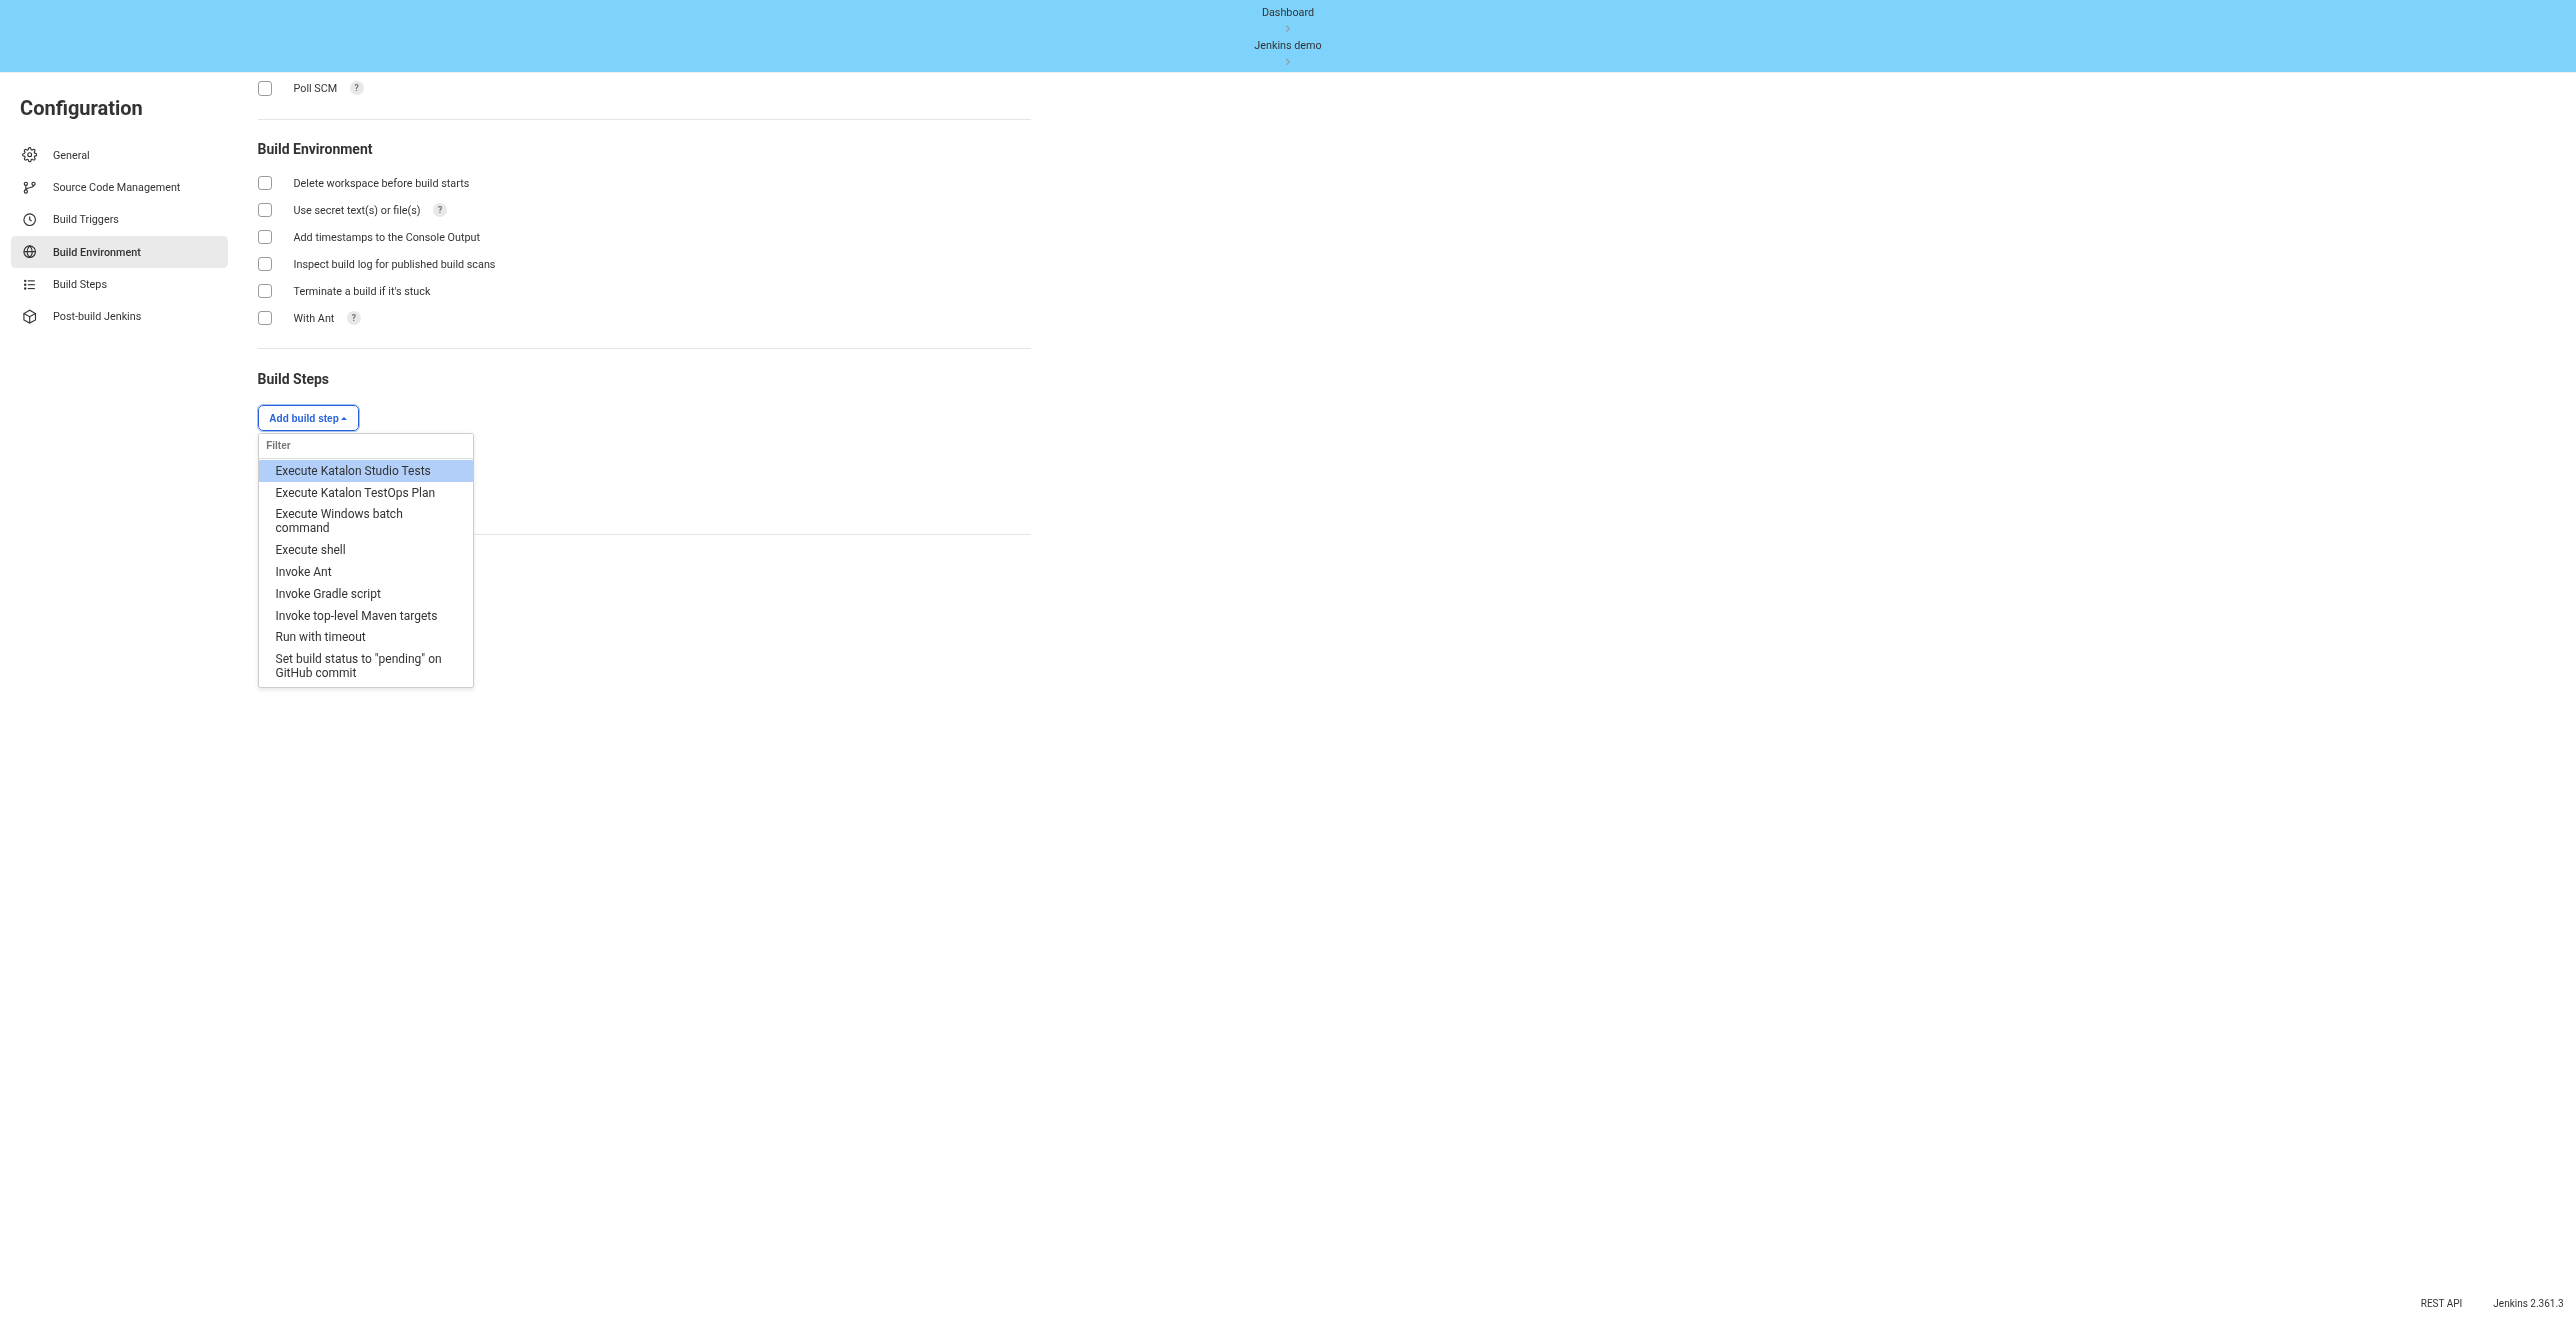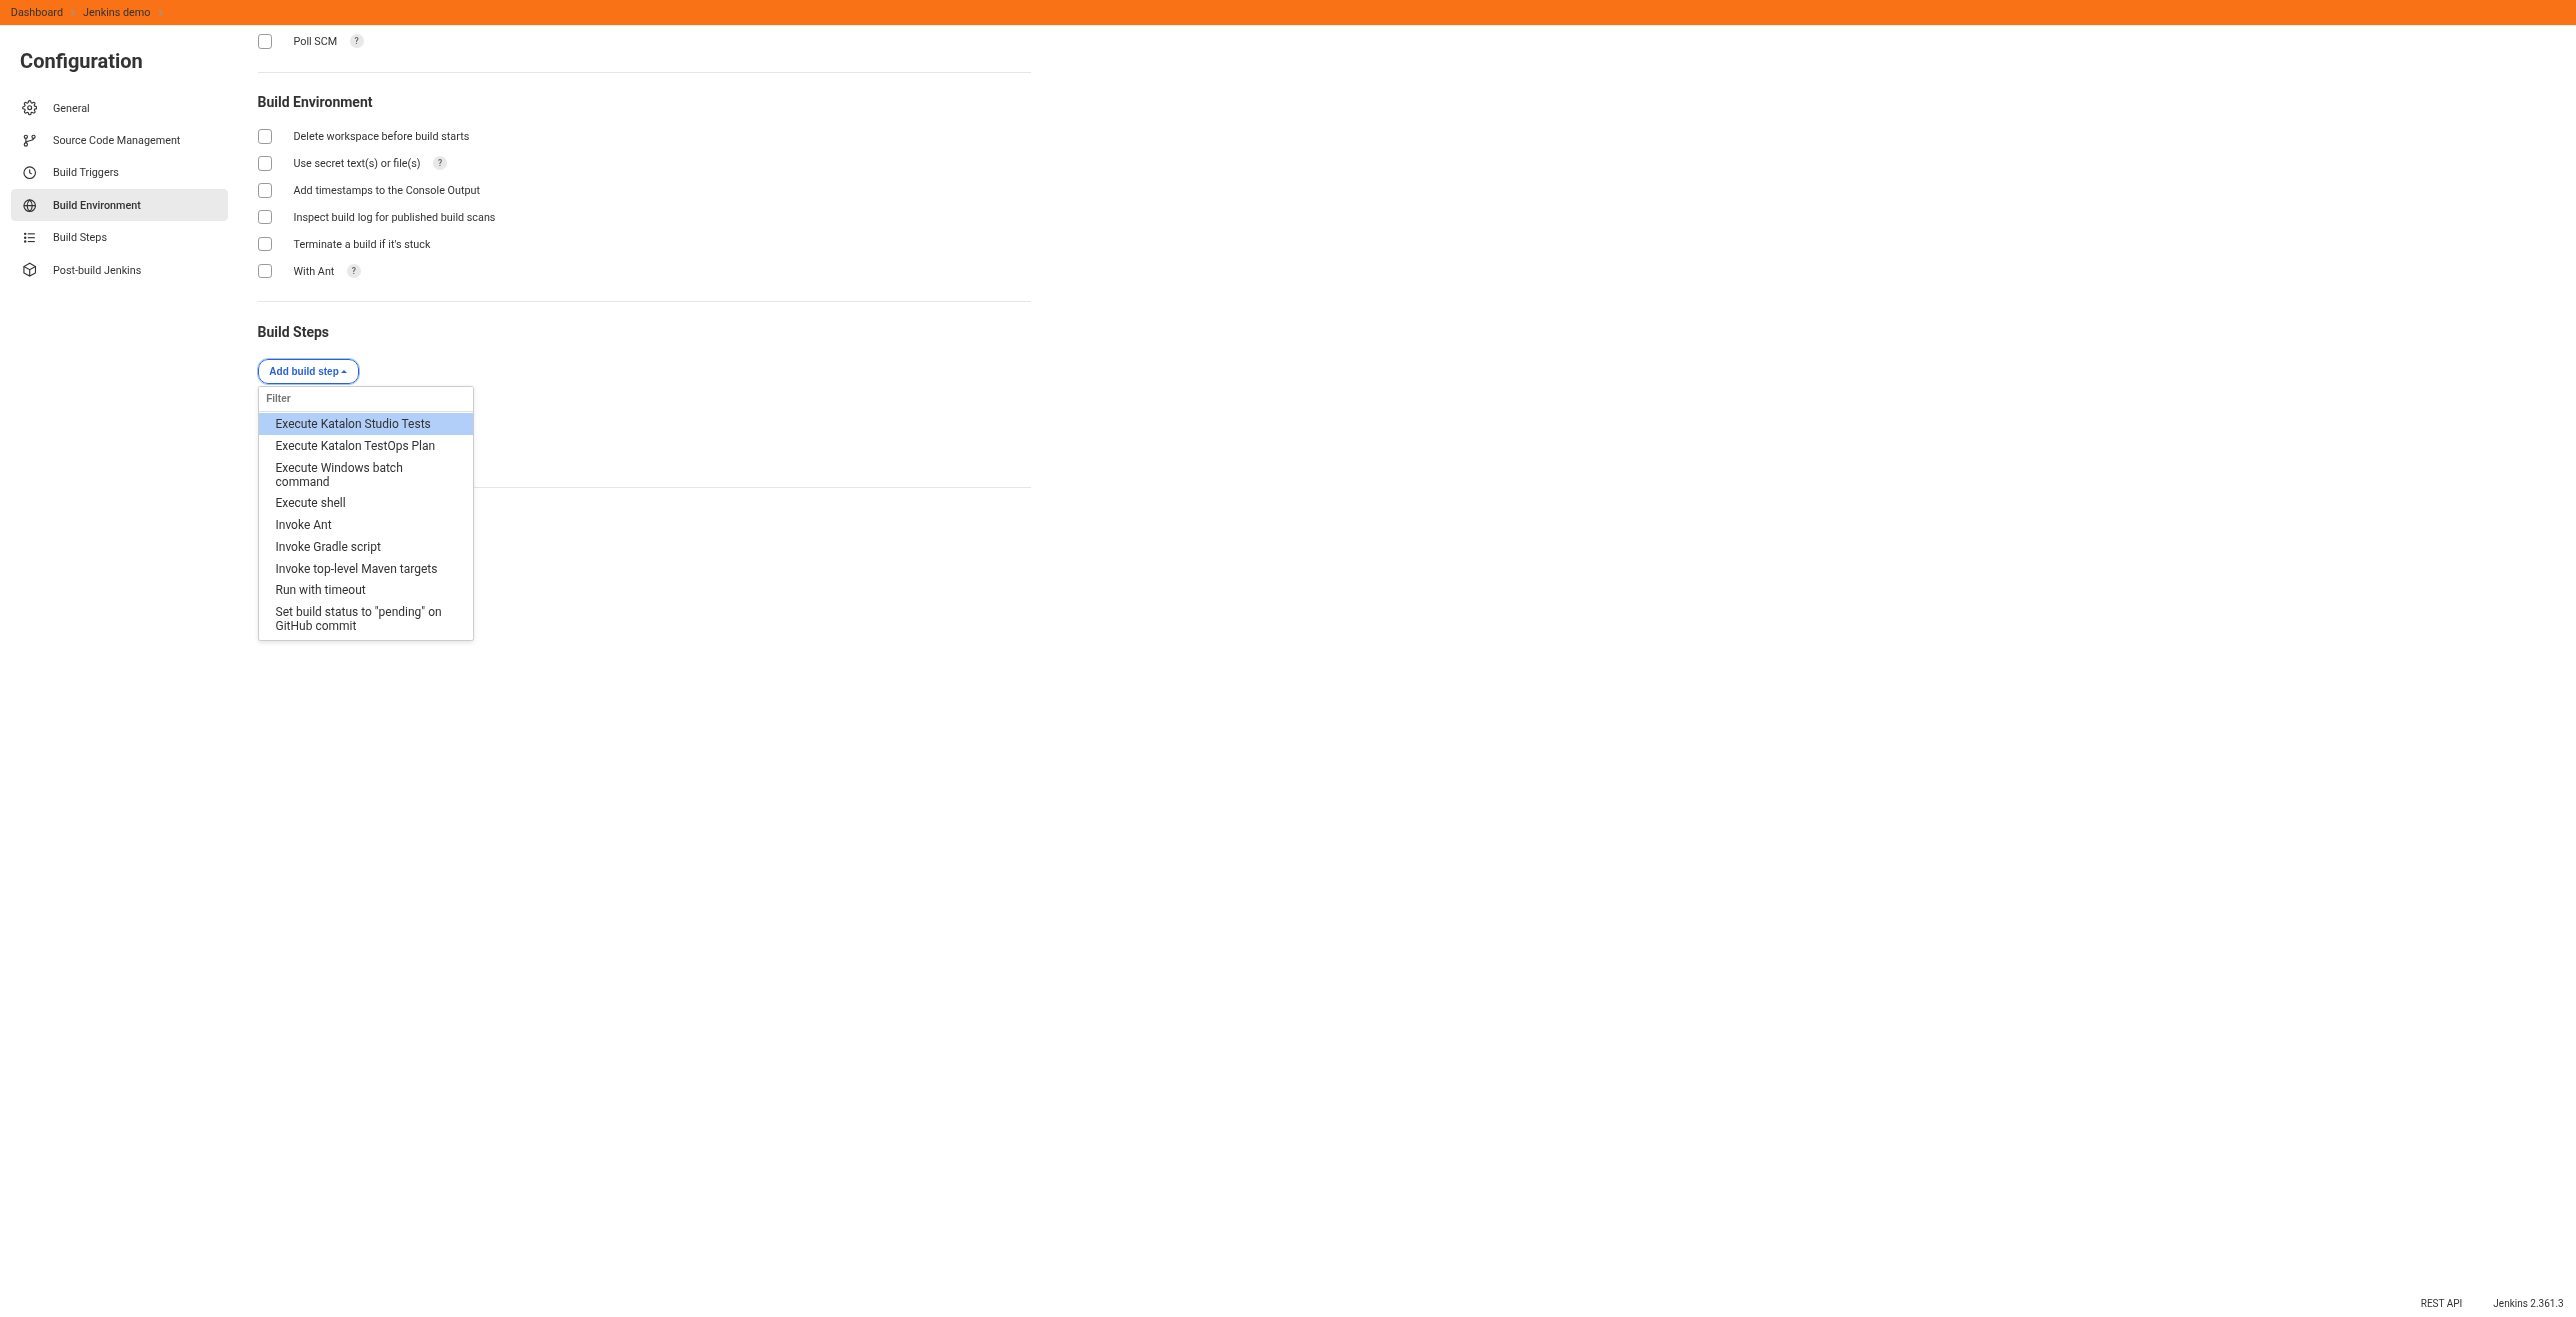--- a/index.html
+++ b/index.html
@@ -3,26 +3,27 @@
   <meta charset="utf-8">
   <style>
     * { margin: 0; padding: 0; box-sizing: border-box; }
     body {
       font-family: -apple-system, BlinkMacSystemFont, "Segoe UI", Roboto, "Helvetica Neue", Arial, sans-serif;
       font-size: 10.8px;
       color: #333;
       background: #fff;
     }
     .breadcrumb-bar {
-      background: #f97316;
+      background: #7dd3fc;
       padding: 6.2px 10.8px;
       display: flex;
       align-items: center;
       gap: 6.2px;
       border-bottom: 0.8px solid #eee;
+      flex-direction: column;
     }
     .breadcrumb-link {
       color: #333;
       text-decoration: none;
       font-size: 10.8px;
       cursor: pointer;
     }
     .breadcrumb-chevron {
       color: #999;
       display: inline-flex;
@@ -112,21 +113,21 @@
       margin-left: 3.1px;
     }
     .dropdown-button {
       display: inline-flex;
       align-items: center;
       gap: 2px;
       padding: 6.2px 10.8px;
       background: #fff;
       border: 0.8px solid #2962d9;
       color: #2962d9;
-      border-radius: 10px;
+      border-radius: 5px;
       font-size: 10px;
       font-weight: 600;
       cursor: pointer;
       outline: 1.5px solid #a4c3f5;
       outline-offset: 0.8px;
     }
     .caret-up {
       width: 0;
       height: 0;
       border-left: 3.1px solid transparent;

